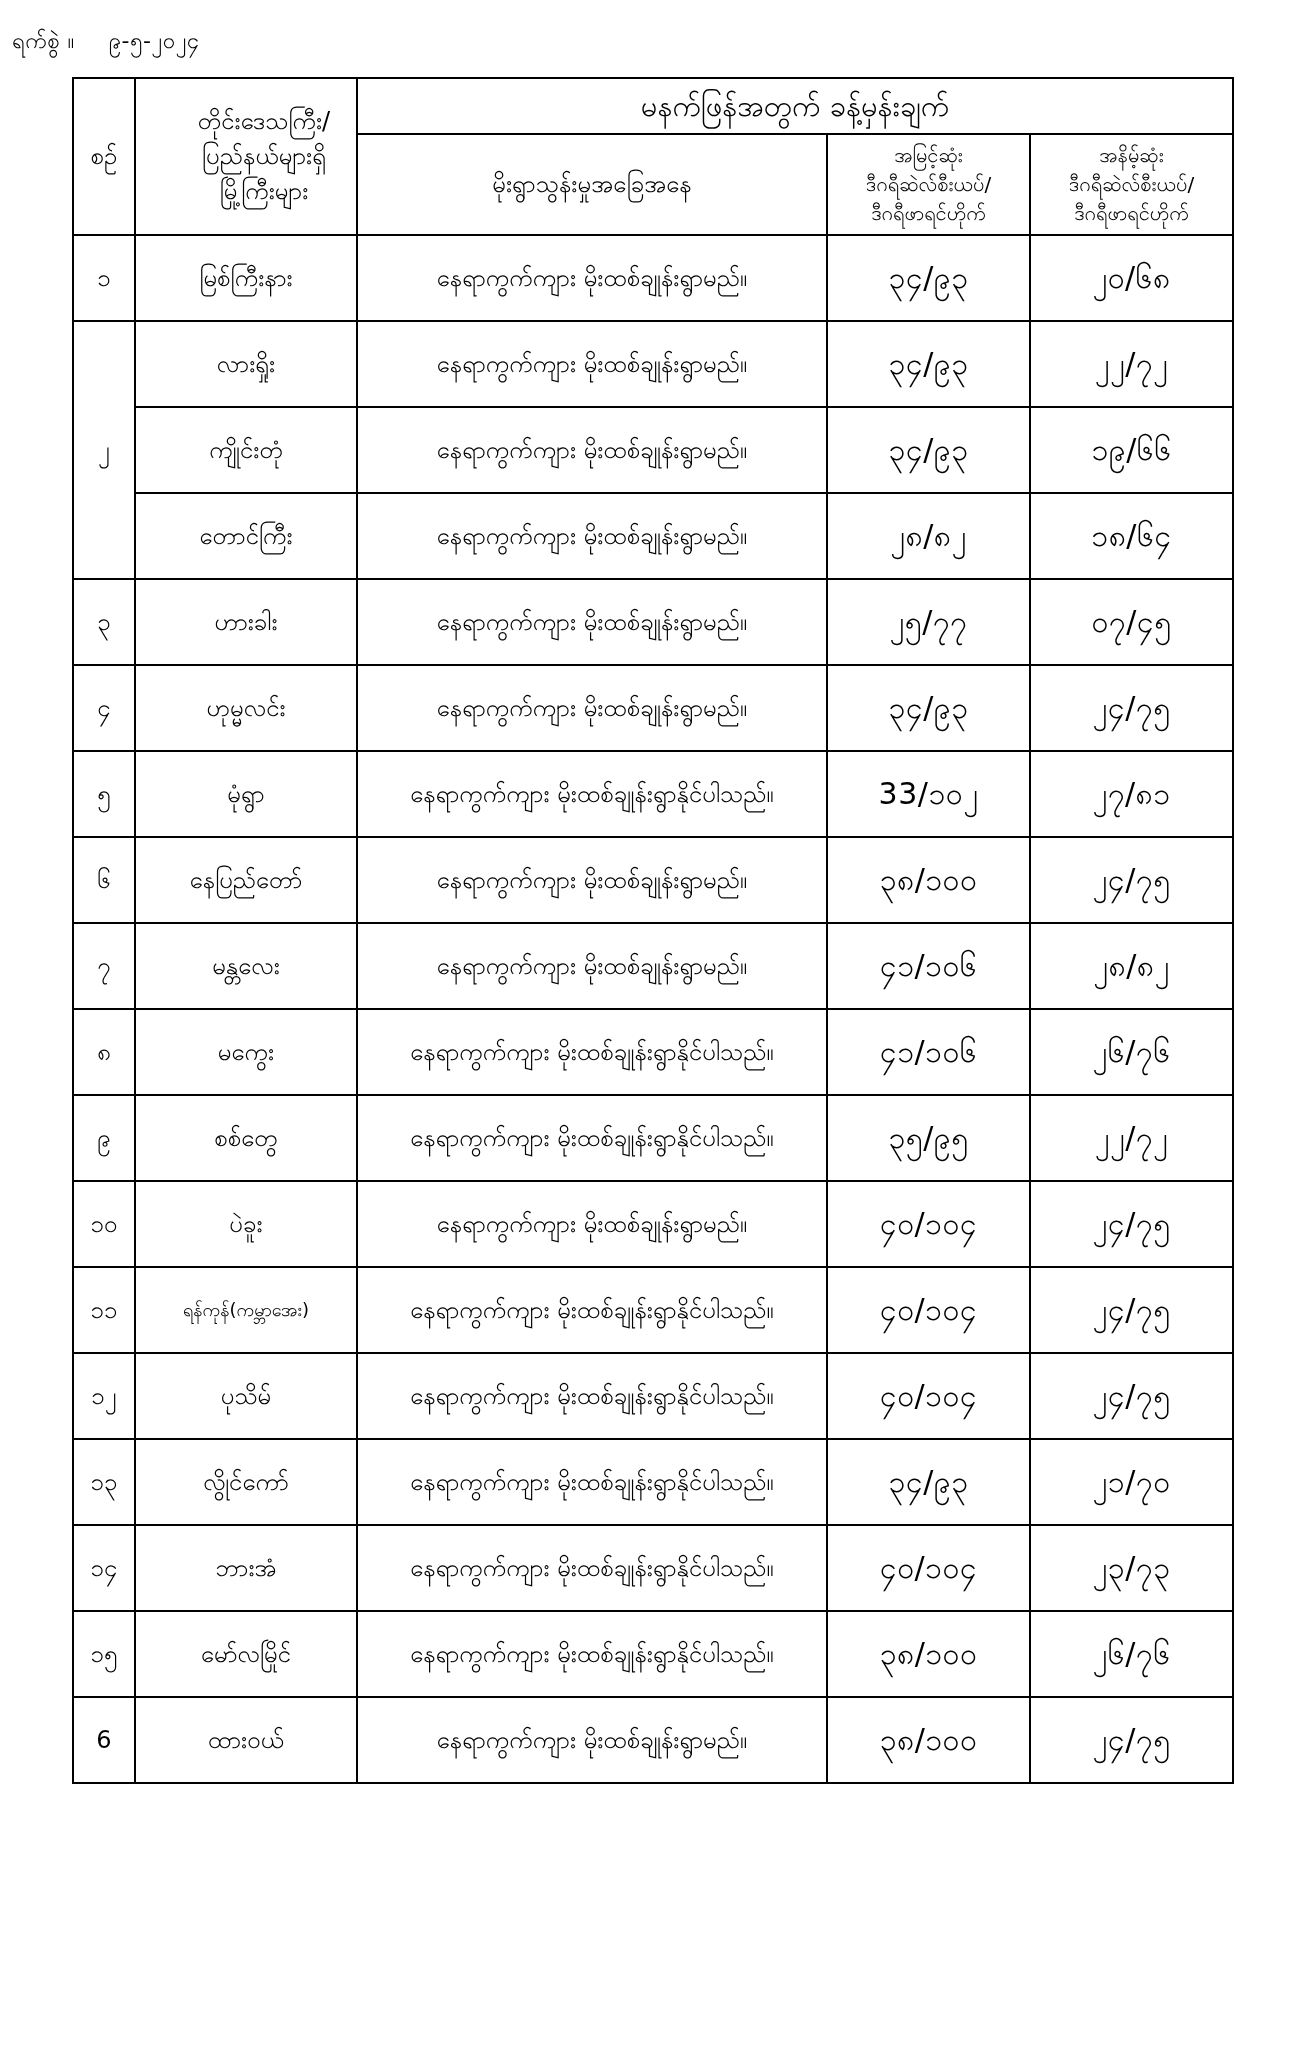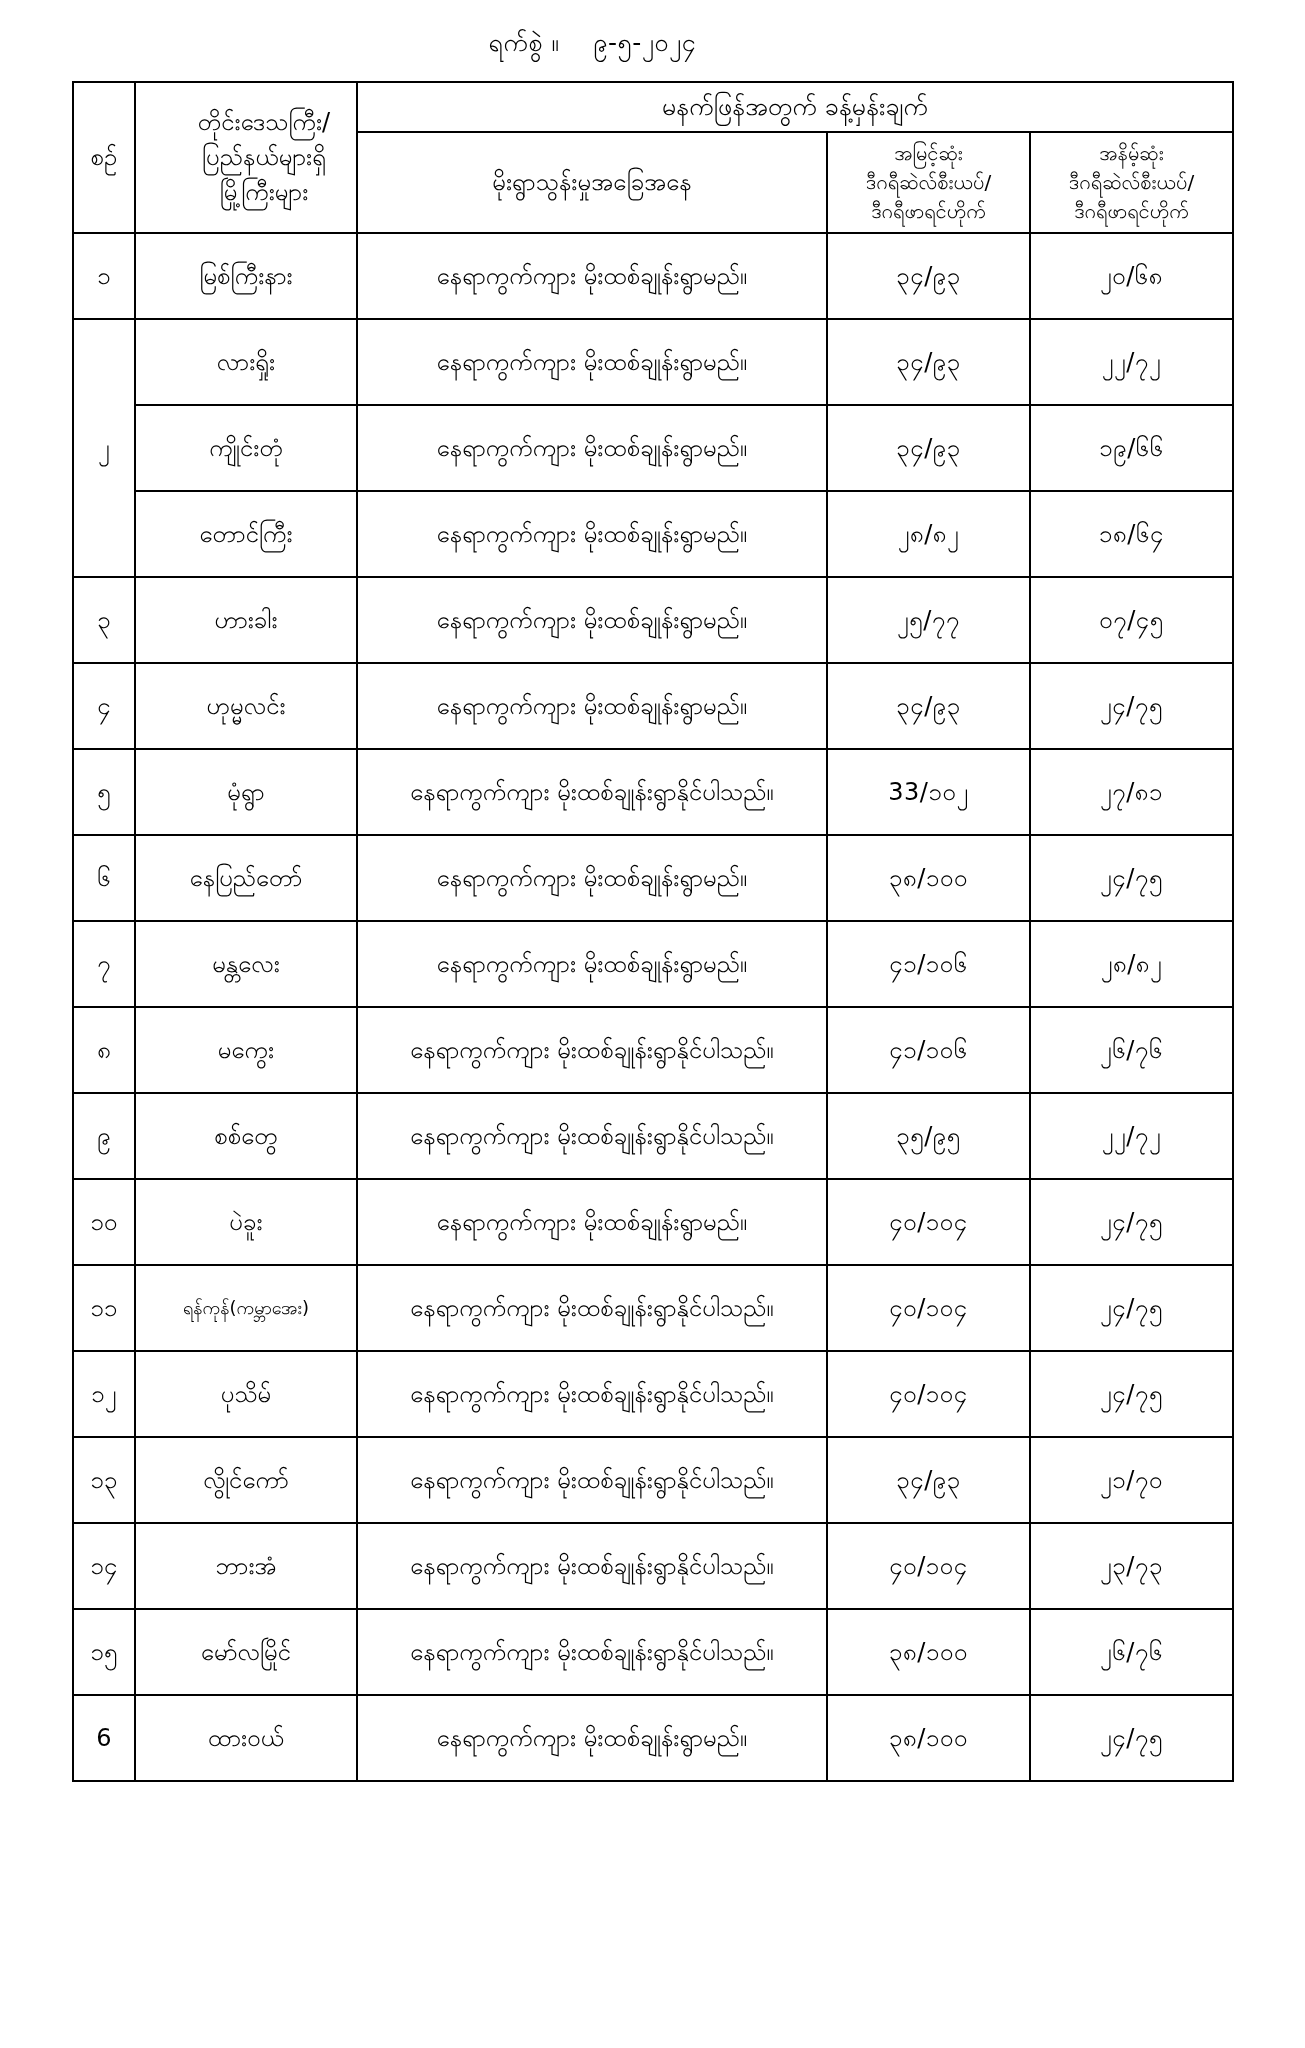--- a/index.html
+++ b/index.html
@@ -14,23 +14,23 @@
     color: #000000;
   }
   .page {
     position: relative;
     width: 1305px;
     min-height: 2048px;
     box-sizing: border-box;
     padding: 0;
   }
   .date-line {
-    text-align: center;
-    padding: 26px 120px 0 0;
-    font-size: 25px;
+    text-align: left;
+    padding: 26px 120px 0 12px;
+    font-size: 22px;
     letter-spacing: 0.5px;
     white-space: nowrap;
   }
   .date-line .date-label {
     margin-right: 34px;
   }
   .table-wrap {
     margin: 18px 72px 0 72px;
   }
   table.forecast {
@@ -53,41 +53,41 @@
   col.c-max   { width: 203px; }
   col.c-min   { width: 203px; }
 
   thead th {
     font-size: 24px;
   }
   th.head-no, th.head-town {
     font-size: 24px;
   }
   th.head-main {
-    font-size: 25px;
+    font-size: 29px;
     padding: 12px 4px;
   }
   th.sub {
     font-size: 20px;
     padding: 10px 6px;
   }
   th.sub-cond {
     font-size: 24px;
   }
   tbody td {
     font-size: 24px;
     height: 72px;
   }
   td.cond {
     font-size: 24px;
     white-space: nowrap;
     border-radius: 6px;
   }
   td.num {
-    font-size: 24px;
+    font-size: 30px;
     letter-spacing: 0.5px;
   }
   td.town {
     font-size: 24px;
   }
   td.town-long {
     font-size: 18px;
   }
   td.idx {
     font-size: 24px;

